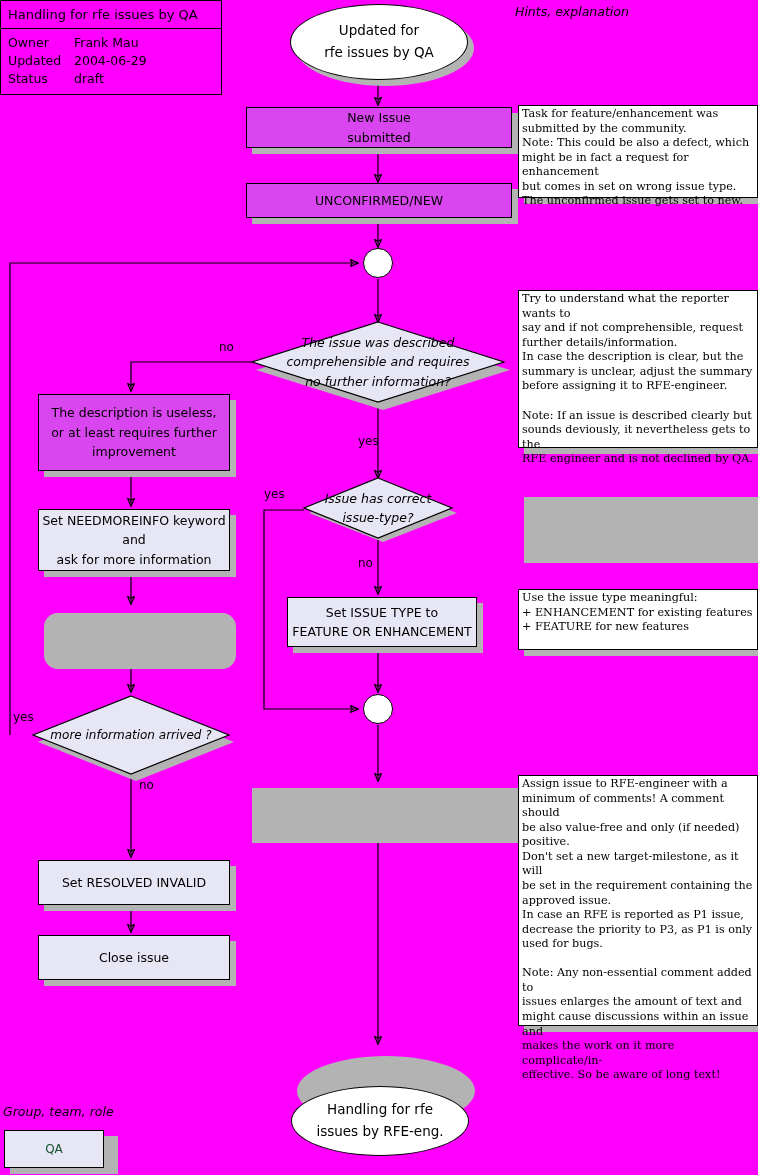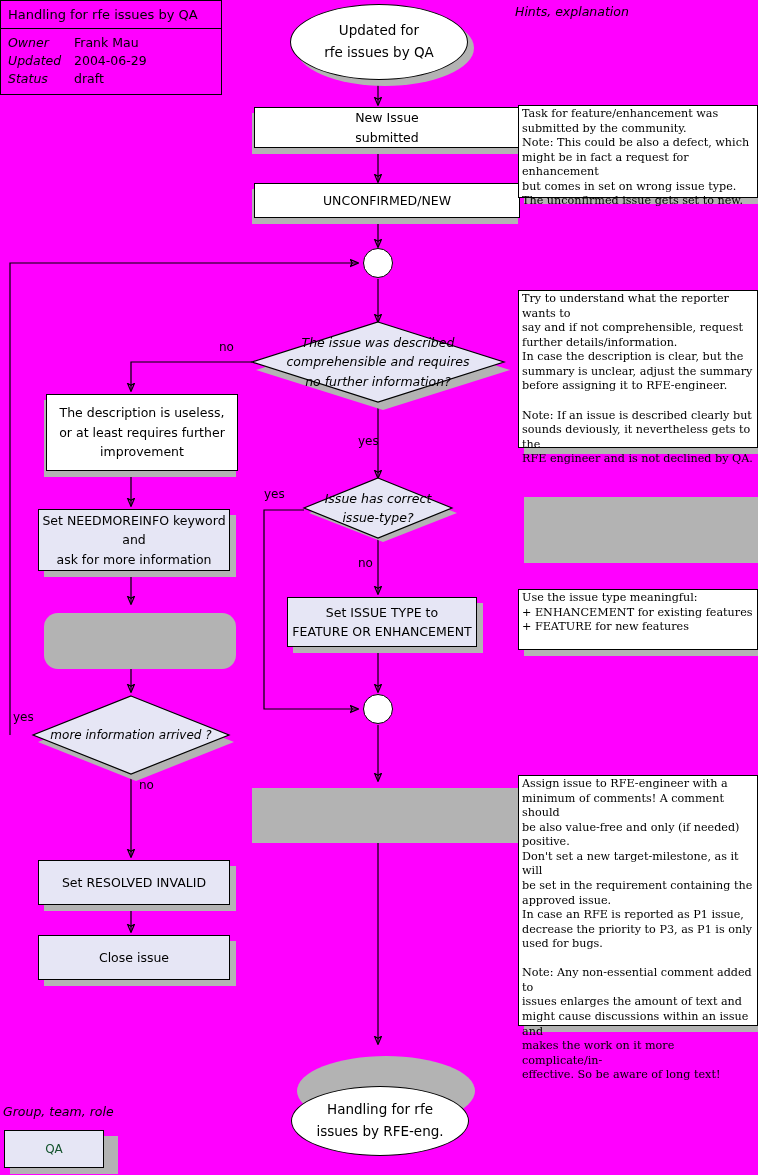--- a/index.html
+++ b/index.html
@@ -27,21 +27,21 @@
   .shadow{
     position:absolute;
     background:#b3b3b3;
     z-index:2;
   }
   .proc{
     background:#e6e6f5;
     font-size:12.5px;
     line-height:1.55;
   }
-  .proc.white{background:#ffffff;margin-left:8px;}
+  .proc.white{background:#d946ef;}
   .round{border-radius:14px;}
 
   
   .term{
     position:absolute;
     border:1px solid #000;
     border-radius:50%;
     background:#ffffff;
     display:flex;
     align-items:center;
@@ -98,21 +98,21 @@
   .info{
     position:absolute;left:0;top:0;width:222px;height:95px;
     border:1px solid #000;box-sizing:border-box;background:#ff00ff;z-index:4;
   }
   .info-title{
     height:28px;border-bottom:1px solid #000;box-sizing:border-box;
     display:flex;align-items:center;padding-left:7px;font-size:13px;color:#000;
   }
   .info-rows{padding:5px 0 0 7px;font-size:12.5px;color:#000;}
   .info-row{display:flex;line-height:1.42;}
-  .info-key{width:66px;font-style:italic;}
+  .info-key{width:66px;}
   .info-val{}
 
   
   .caption{
     position:absolute;font-style:italic;font-size:12.5px;color:#000;z-index:4;
     white-space:nowrap;
   }
 
   
   .elabel{

